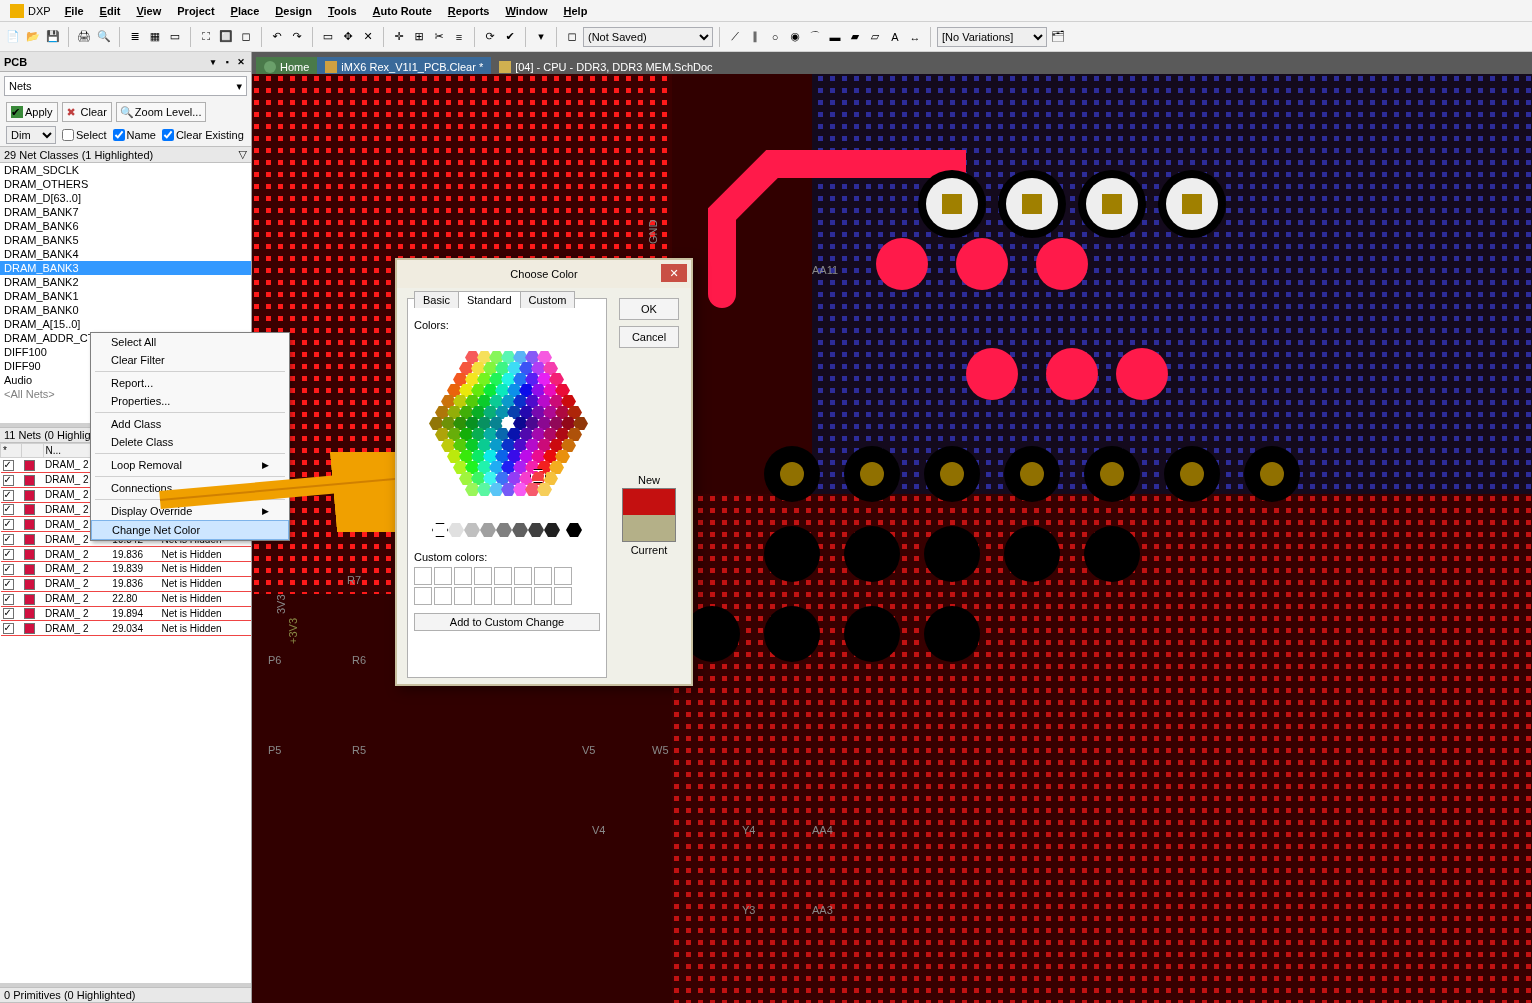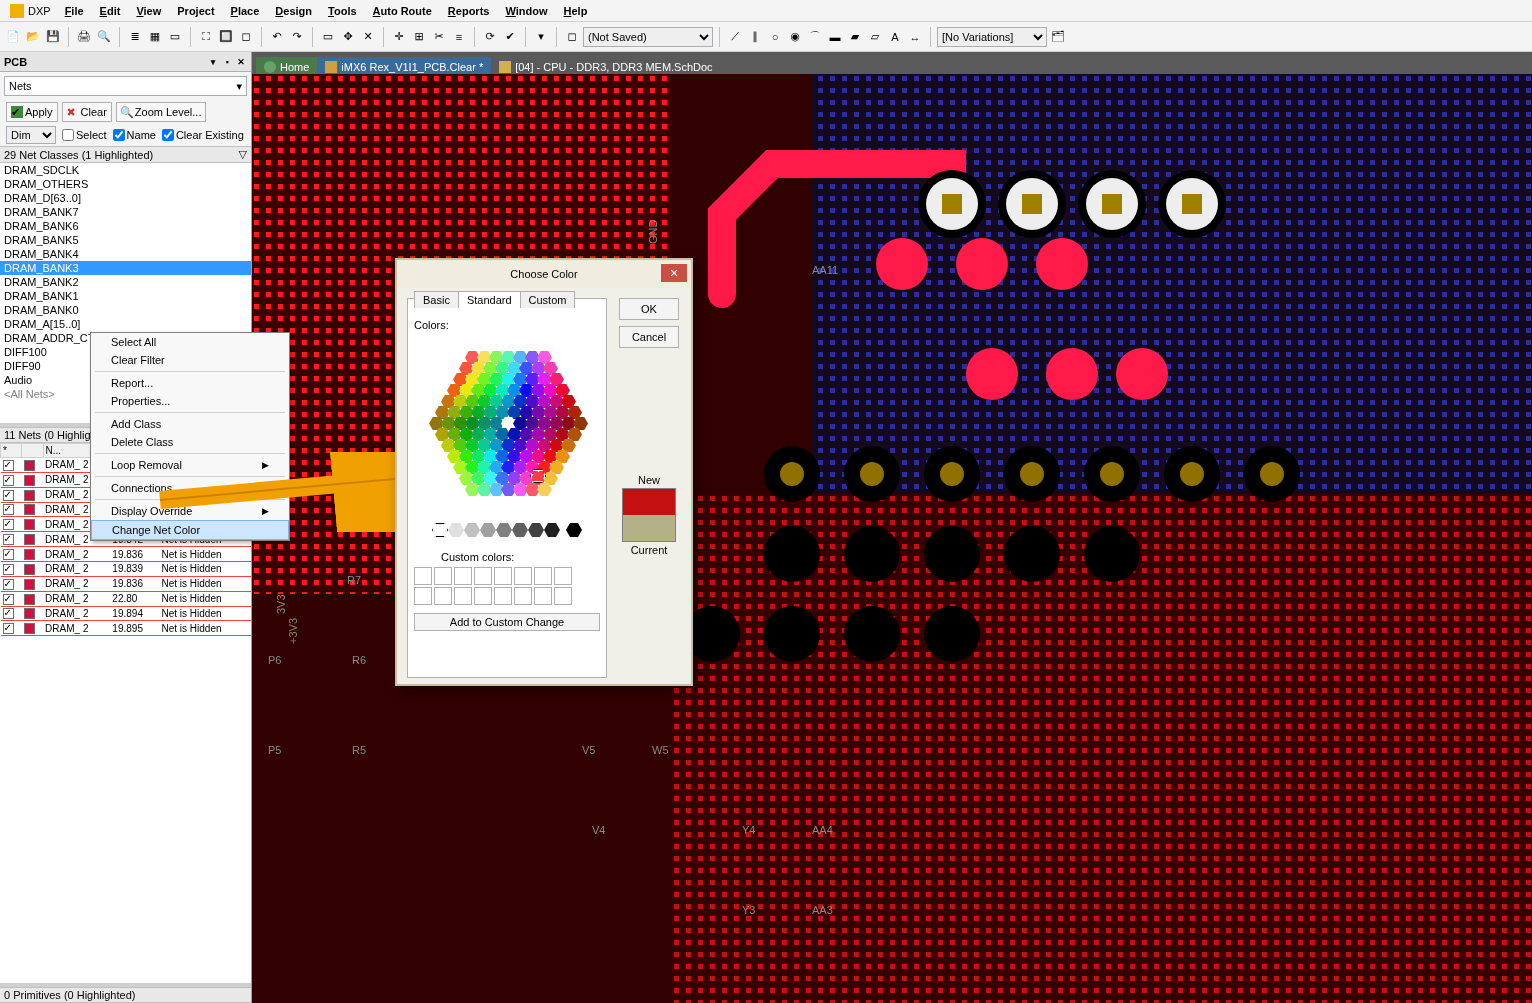--- a/index.html
+++ b/index.html
@@ -59,21 +59,21 @@
 .color-dialog .titlebar{height:28px;background:#f0ece0;display:flex;align-items:center;justify-content:center;position:relative;}
 .color-dialog .titlebar .close{position:absolute;right:4px;top:4px;width:26px;height:18px;background:#c94f44;color:#fff;display:flex;align-items:center;justify-content:center;font-size:11px;}
 .color-dialog .body{padding:10px;display:flex;gap:10px;}
 .color-dialog .left{flex:1;border:1px solid #b0b0b0;background:#fff;padding:6px;position:relative;height:380px;}
 .cd-tabs{display:flex;position:absolute;top:-8px;left:6px;}
 .cd-tab{border:1px solid #b0b0b0;border-bottom:none;padding:2px 8px;background:#f0f0f0;font-size:11px;margin-right:-1px;}
 .cd-tab.active{background:#fff;position:relative;z-index:1;}
 .color-hexg{position:relative;width:170px;height:160px;margin:20px auto 0;}
 .grayrow{display:flex;justify-content:center;gap:0;margin-top:12px;}
 .grayrow .hx{width:16px;height:14px;clip-path:polygon(25% 0,75% 0,100% 50%,75% 100%,25% 100%,0 50%);}
-.custom-lbl{margin-top:14px;margin-left:27px;}
+.custom-lbl{margin-top:14px;}
 .custom-grid{display:grid;grid-template-columns:repeat(8,18px);gap:2px;margin-top:4px;}
 .custom-grid .cell{width:18px;height:18px;border:1px solid #b0b0b0;background:#fff;}
 .addcust{width:100%;margin-top:8px;border:1px solid #b0b0b0;background:#f4f4f4;padding:2px 0;}
 .color-dialog .right{width:64px;display:flex;flex-direction:column;align-items:center;}
 .dlgbtn{width:60px;height:22px;border:1px solid #b0b0b0;background:#f4f4f4;margin-bottom:6px;}
 .preview-lbl{font-size:11px;margin-top:120px;text-align:center;}
 .preview-box{width:54px;height:54px;border:1px solid #808080;margin-top:2px;display:flex;flex-direction:column;}
 .preview-box .new{flex:1;background:#c41010;}
 .preview-box .cur{flex:1;background:#b4b088;}
 .annot-arrow{position:absolute;left:155px;top:452px;z-index:25;pointer-events:none;}
@@ -313,21 +313,21 @@
               <td><span class="chk checked"></span></td>
               <td><span class="sw" style="background:#d01040"></span></td>
               <td>DRAM_ 2</td>
               <td>19.894</td>
               <td>Net is Hidden</td>
             </tr>
             <tr>
               <td><span class="chk checked"></span></td>
               <td><span class="sw" style="background:#d01040"></span></td>
               <td>DRAM_ 2</td>
-              <td>19.895</td>
+              <td>29.034</td>
               <td>Net is Hidden</td>
             </tr>
           </tbody>
       </table>
     </div>
     <div class="section-split"></div>
     <div class="prims-header">0 Primitives (0 Highlighted)</div>
 
     <div class="context-menu" id="ctxmenu">
         <div class="citem">

